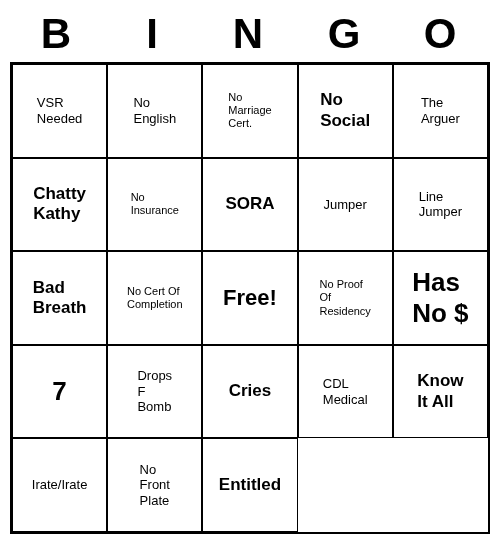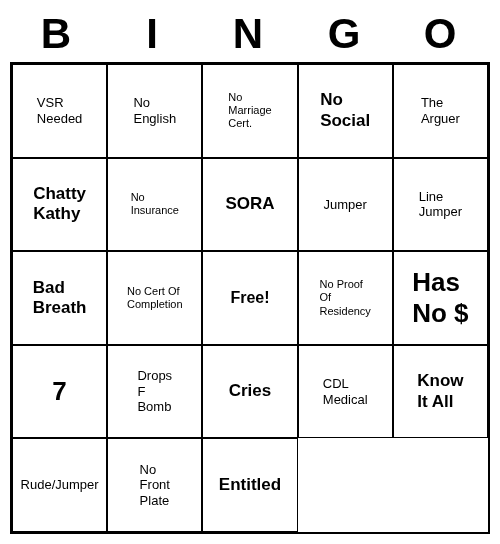--- a/index.html
+++ b/index.html
@@ -39,21 +39,21 @@
       border: 1px solid #000;
       display: flex;
       align-items: center;
       justify-content: center;
       padding: 4px;
       font-size: 13px;
       line-height: 1.2;
       min-height: 85px;
     }
     .cell.free {
-      font-size: 16px;
+      font-size: 22px;
       font-weight: bold;
     }
     .cell.large-text {
       font-size: 17px;
       font-weight: bold;
     }
     .cell.small-text {
       font-size: 11px;
     }
     .cell.bold-large {
@@ -86,16 +86,16 @@
     <div class="cell large-text">Bad<br>Breath</div>
     <div class="cell small-text">No Cert Of<br>Completion</div>
     <div class="cell free">Free!</div>
     <div class="cell small-text">No Proof<br>Of<br>Residency</div>
     <div class="cell bold-large">Has<br>No $</div>
     <div class="cell bold-large">7</div>
     <div class="cell">Drops<br>F<br>Bomb</div>
     <div class="cell large-text">Cries</div>
     <div class="cell">CDL<br>Medical</div>
     <div class="cell large-text">Know<br>It All</div>
-    <div class="cell">Rude/Jumper</div>
+    <div class="cell">Irate/Irate</div>
     <div class="cell">No<br>Front<br>Plate</div>
     <div class="cell large-text">Entitled</div>
   </div>
 
 </body></html>

